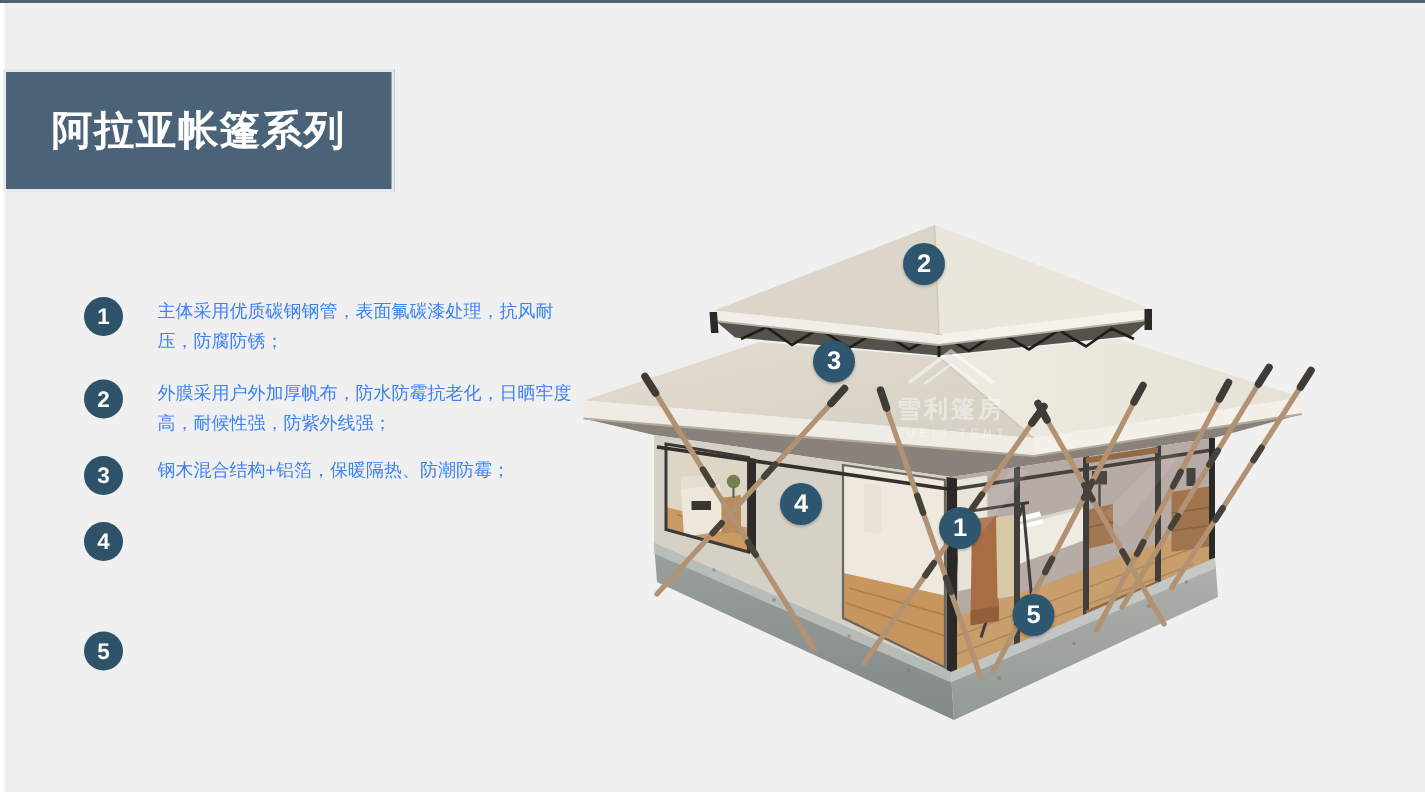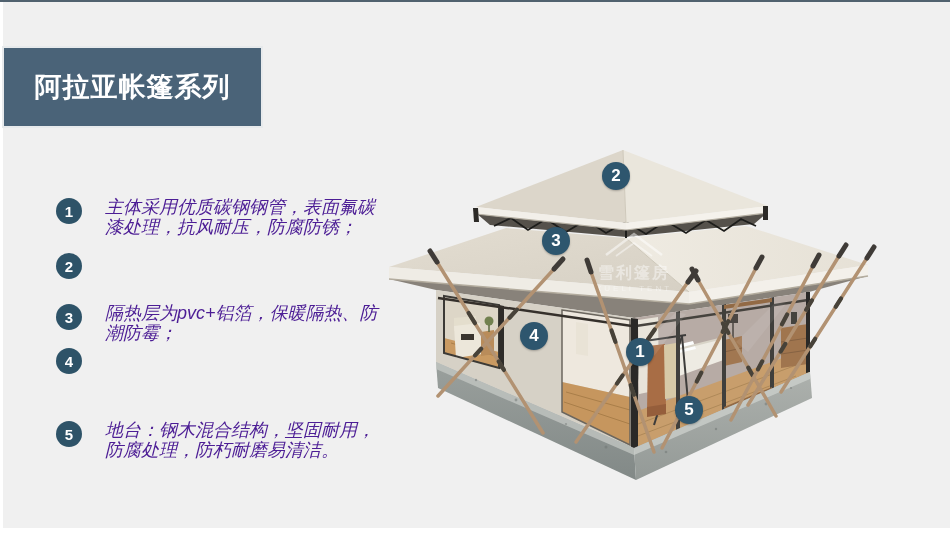--- a/index.html
+++ b/index.html
@@ -6,21 +6,21 @@
   .stage{position:relative;width:950px;height:534px;background:#ffffff;overflow:hidden;}
   .topline{position:absolute;left:0;top:0;width:950px;height:2px;background:#51626f;}
   .panel{position:absolute;left:3px;top:2px;width:947px;height:526px;background:#f0f0f0;}
   .banner{position:absolute;left:2px;top:46px;width:257px;height:78px;background:#4a6378;
           border:2px solid #e7eaec;display:flex;align-items:center;justify-content:center;}
   .banner h1{margin:18px;font-size:27px;font-weight:bold;color:#ffffff;letter-spacing:1px;white-space:nowrap;}
   .features{position:absolute;left:56px;top:0;width:346px;}
   .feature{position:absolute;left:0;display:flex;align-items:flex-start;}
   .feature .badge{flex:0 0 auto;width:26px;height:26px;border-radius:50%;background:#2e5368;color:#fff;
                   font-size:15px;font-weight:bold;display:flex;align-items:center;justify-content:center;margin-top:1px;}
-  .feature .ftext{margin-left:23px;width:278px;font-size:18px;line-height:20px;color:#4c1d95;font-style:italic;}
+  .feature .ftext{margin-left:23px;width:278px;font-size:12px;line-height:20px;color:#3b82f6;}
   .f1{top:197px;} .f2{top:252px;} .f3{top:303px;} .f4{top:347px;} .f5{top:420px;}
   .tent{position:absolute;left:376px;top:142px;width:560px;height:352px;}
   .marker{position:absolute;width:28px;height:28px;border-radius:50%;background:#2e566e;color:#fff;
           font-size:17px;font-weight:bold;display:flex;align-items:center;justify-content:center;
           box-shadow:0 1px 2px rgba(0,0,0,.25);}
   .m1{left:626px;top:338px;} .m2{left:602px;top:162px;} .m3{left:542px;top:227px;}
   .m4{left:520px;top:322px;} .m5{left:675px;top:396px;}
 </style>
 </head>
 <body>
@@ -33,31 +33,31 @@
     <h1>阿拉亚帐篷系列</h1>
   </div>
 
   <div class="features">
     <div class="feature f1">
       <div class="badge">1</div>
       <div class="ftext">主体采用优质碳钢钢管，表面氟碳漆处理，抗风耐压，防腐防锈；</div>
     </div>
     <div class="feature f2">
       <div class="badge">2</div>
+      <div class="ftext">外膜采用户外加厚帆布，防水防霉抗老化，日晒牢度高，耐候性强，防紫外线强；</div>
     </div>
     <div class="feature f3">
       <div class="badge">3</div>
-      <div class="ftext">隔热层为pvc+铝箔，保暖隔热、防潮防霉；</div>
+      <div class="ftext">钢木混合结构+铝箔，保暖隔热、防潮防霉；</div>
     </div>
     <div class="feature f4">
       <div class="badge">4</div>
     </div>
     <div class="feature f5">
       <div class="badge">5</div>
-      <div class="ftext">地台：钢木混合结构，坚固耐用，防腐处理，防朽耐磨易清洁。</div>
     </div>
   </div>
 
   <div class="tent">
     <svg width="560" height="352" viewBox="0 0 560 352">
       <defs>
         <linearGradient id="baseL" x1="0" y1="0" x2="0" y2="1">
           <stop offset="0" stop-color="#9aa09d"></stop>
             <stop offset="1" stop-color="#828987"></stop>
         </linearGradient>

